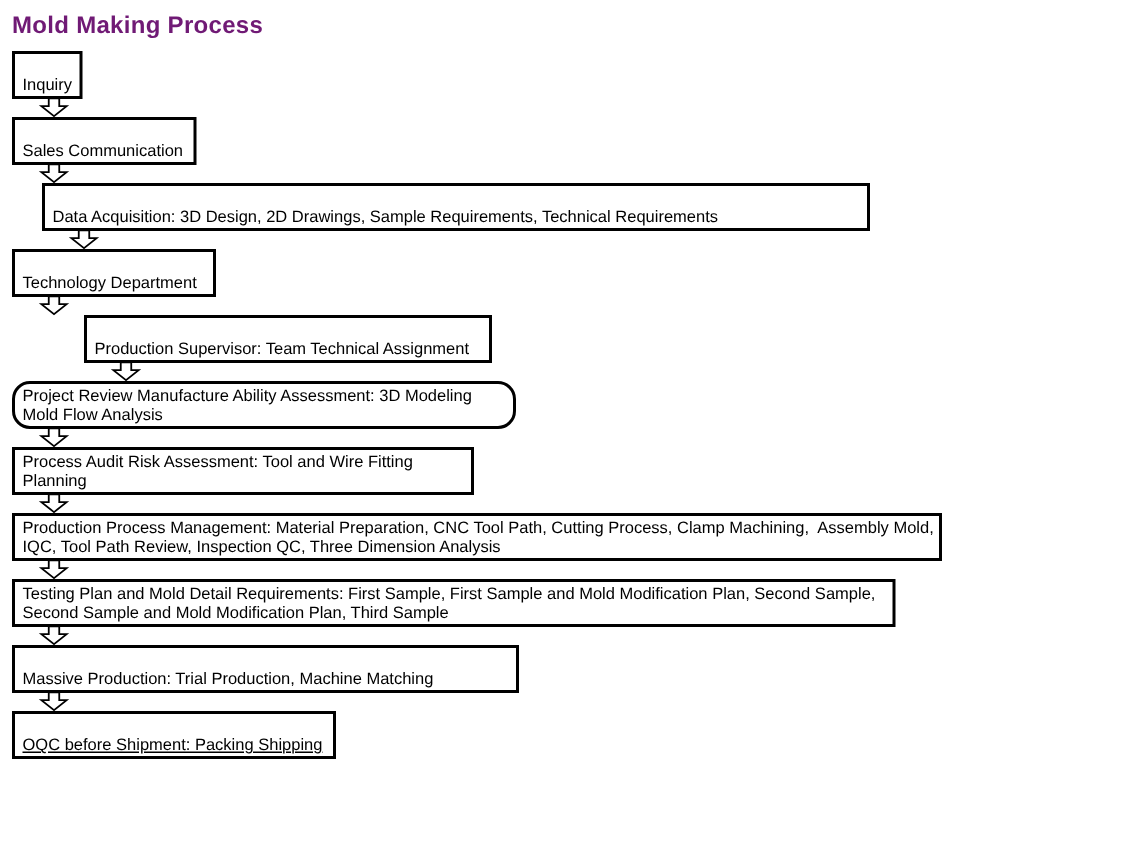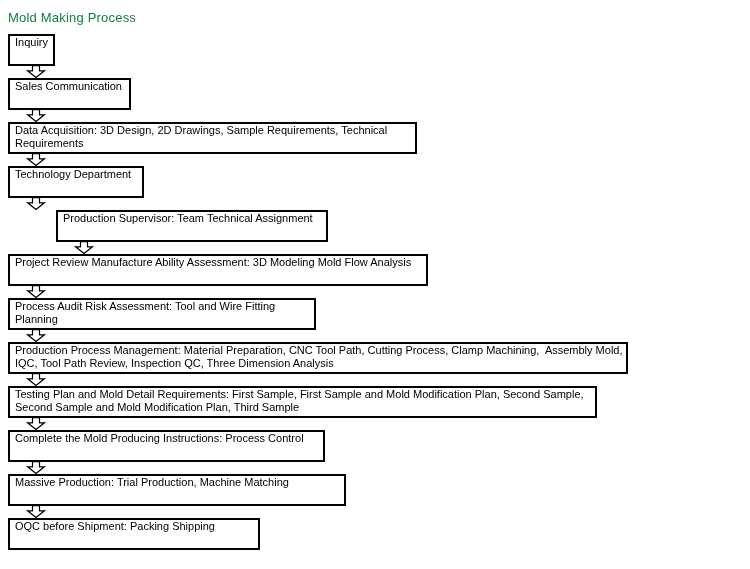--- a/index.html
+++ b/index.html
@@ -14,55 +14,55 @@
     width: 750px;
     height: 569px;
     background: #ffffff;
     overflow: hidden;
   }
   .content {
     padding: 8px 0 0 8px;
   }
   h1.title {
     margin: 0 0 7px 0;
-    font-size: 13px;
-    font-weight: 400;
+    font-size: 16px;
+    font-weight: 700;
     line-height: 19px;
     letter-spacing: 0.2px;
-    color: #15803d;
+    color: #701a75;
   }
   .box {
     box-sizing: border-box;
     position: relative;
     border: 2px solid #000000;
     background: #ffffff;
     height: 32px;
     margin: 0 0 12px 0;
     display: flex;
-    align-items: flex-start;
+    align-items: flex-end;
     padding: 0 1px 0 5px;
     font-size: 11px;
     line-height: 13px;
   }
   .box .label {
     display: block;
     white-space: pre-wrap;
   }
   .s1  { width: 47px; }
   .s2  { width: 123px; }
-  .s3  { width: 409px; }
+  .s3  { width: 552px; margin-left: 20px; }
   .s4  { width: 136px; }
   .s5  { width: 272px; margin-left: 48px; }
-  .s6  { width: 420px; }
+  .s6  { width: 336px; border-radius: 12px; }
   .s7  { width: 308px; }
   .s8  { width: 620px; }
   .s9  { width: 589px; }
   .s10 { width: 317px; }
   .s11 { width: 338px; }
-  .s12 { width: 252px; }
+  .s12 { width: 216px; text-decoration: underline; }
   .arrow {
     position: absolute;
     left: 17px;
     top: 29px;
     width: 18px;
     height: 13px;
     overflow: visible;
   }
   .arrow polygon {
     fill: #ffffff;
@@ -135,26 +135,20 @@
       </svg>
     </div>
 
     <div class="box s9">
       <span class="label">Testing Plan and Mold Detail Requirements: First Sample, First Sample and Mold Modification Plan, Second Sample,  Second Sample and Mold Modification Plan, Third Sample</span>
       <svg class="arrow" viewBox="0 0 18 13">
         <polygon points="5.5,0.6 12.5,0.6 12.5,5.8 17.4,5.8 9,12.4 0.6,5.8 5.5,5.8"></polygon>
       </svg>
     </div>
 
-    <div class="box s10">
-      <span class="label">Complete the Mold Producing Instructions: Process Control</span>
-      <svg class="arrow" viewBox="0 0 18 13">
-        <polygon points="5.5,0.6 12.5,0.6 12.5,5.8 17.4,5.8 9,12.4 0.6,5.8 5.5,5.8"></polygon>
-      </svg>
-    </div>
 
     <div class="box s11">
       <span class="label">Massive Production: Trial Production, Machine Matching</span>
       <svg class="arrow" viewBox="0 0 18 13">
         <polygon points="5.5,0.6 12.5,0.6 12.5,5.8 17.4,5.8 9,12.4 0.6,5.8 5.5,5.8"></polygon>
       </svg>
     </div>
 
     <div class="box s12">
       <span class="label">OQC before Shipment: Packing Shipping</span>

